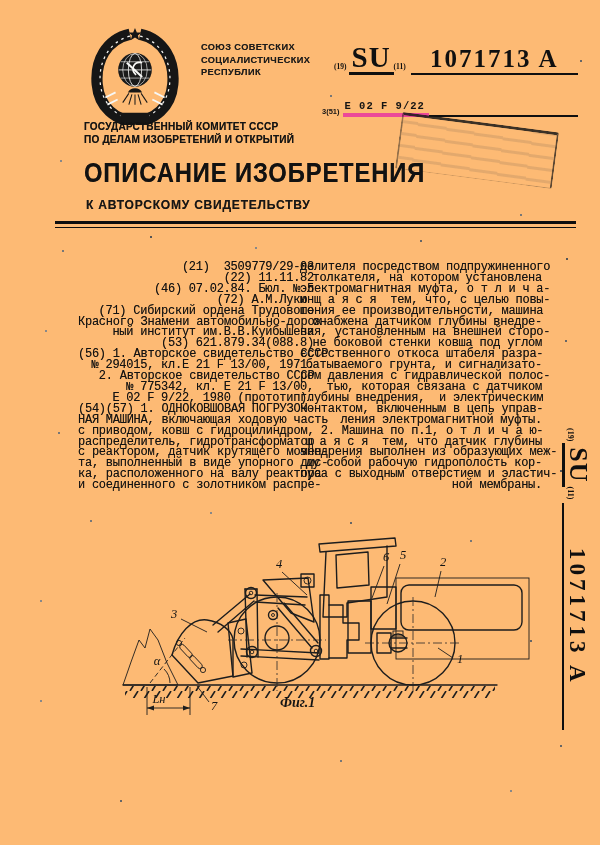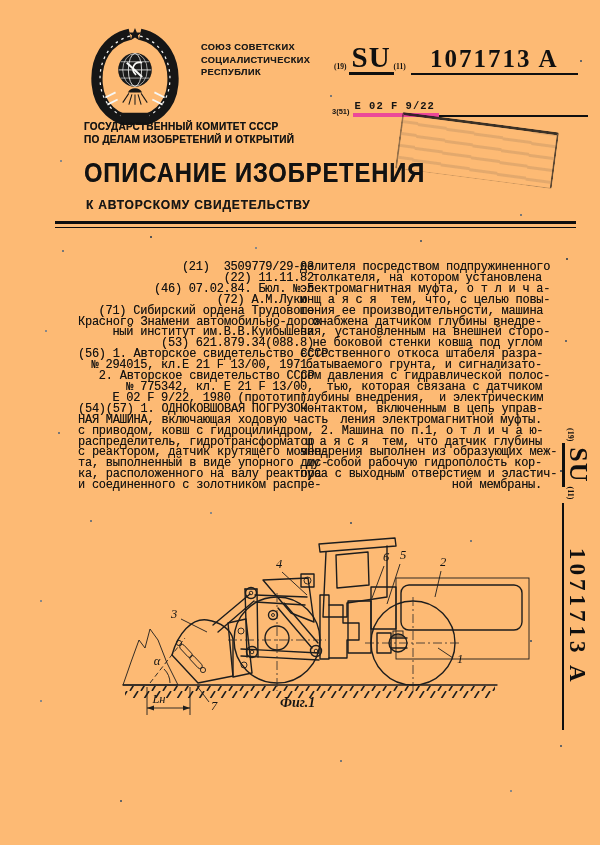--- a/index.html
+++ b/index.html
@@ -36,21 +36,21 @@
     border-bottom:3px solid #101010; padding:0 3px;
     letter-spacing:1px;
   }
   .su-row .docnum {
     flex:1; font-size:25px; font-weight:bold; line-height:28px;
     border-bottom:2.5px solid #101010; text-align:center;
     letter-spacing:2px; margin-left:3px; white-space:nowrap;
   }
   .ipc-row {
     position:absolute; left:322px; top:100px; width:256px;
-    display:flex; align-items:flex-end; color:#141414;margin-left:10px;
+    display:flex; align-items:flex-end; color:#141414;
   }
   .ipc-row .pref { font-size:7.5px; font-weight:bold; padding:0 3px 1px 0; }
   .ipc-row .code {
     font-family:Liberation Mono, monospace; font-size:10.5px; font-weight:bold;
     letter-spacing:1px; border-bottom:4px solid #ec4899; padding:0 4px 1px 2px;
     white-space:nowrap;
   }
   .ipc-row .fill { flex:1; border-bottom:2px solid #101010; height:14px; }
   .stamp {
     position:absolute; left:398px; top:122px; width:158px; height:57px;

